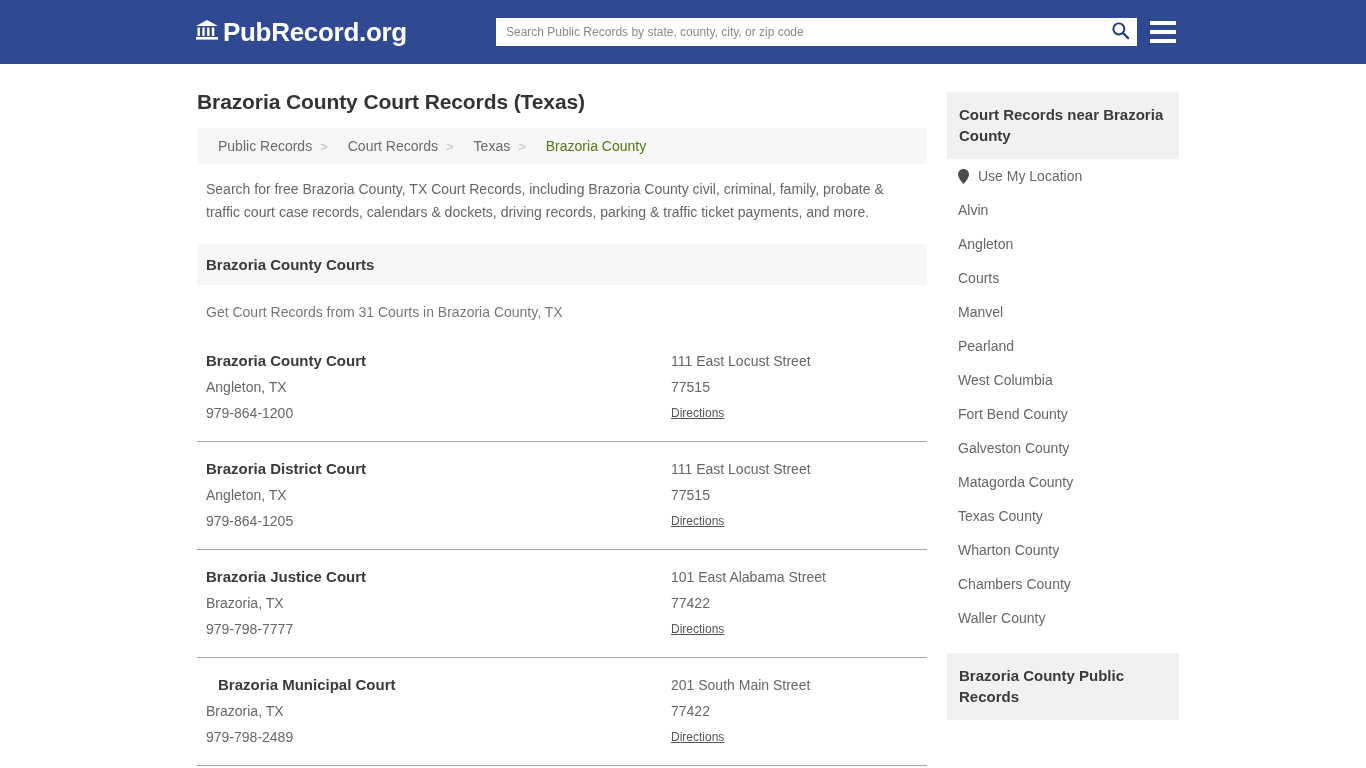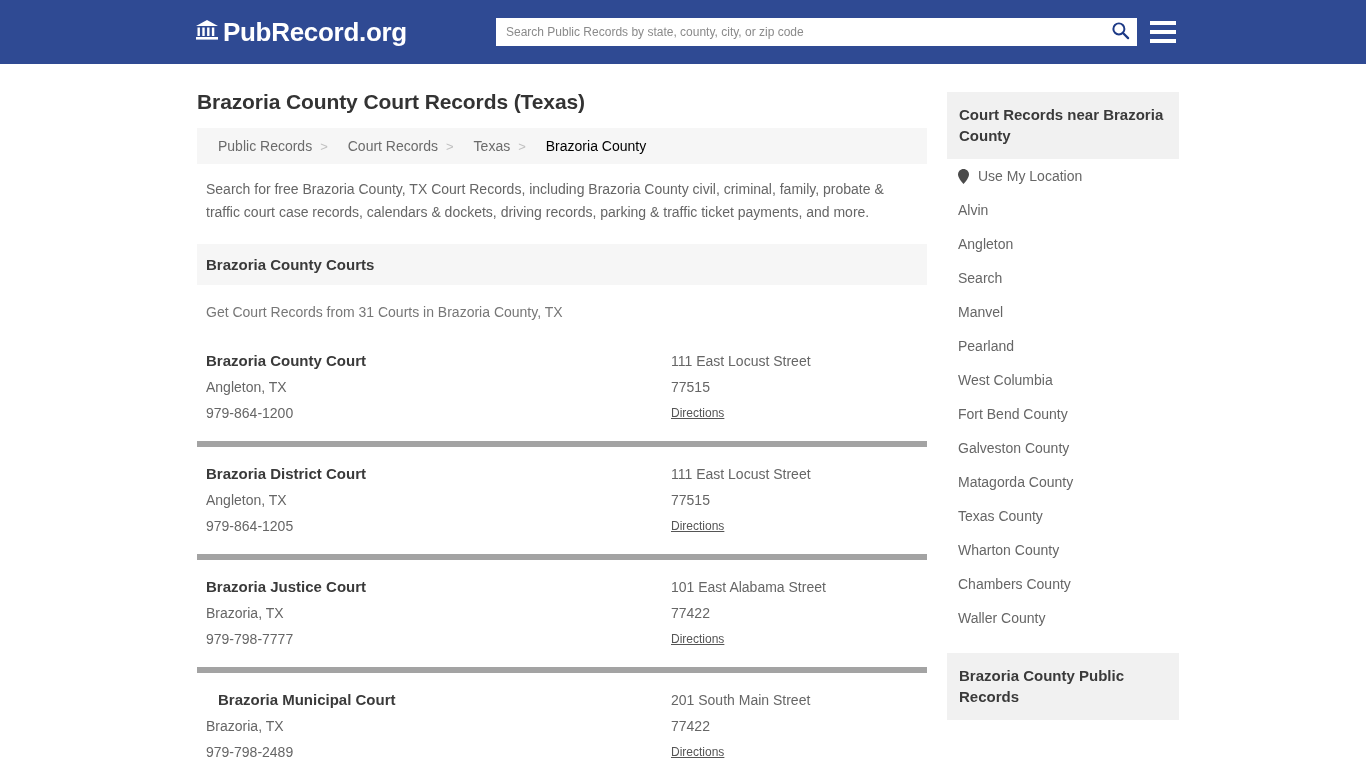--- a/index.html
+++ b/index.html
@@ -133,21 +133,21 @@
     color: #6b6b6b;
     text-decoration: none;
     cursor: pointer;
     margin-left: 12px;
   }
   .crumb-sep {
     color: #c0c0c0;
     margin: 0 8px;
     font-size: 13px;
   }
-  .crumb-current { color: #000000; }
+  .crumb-current { color: #4d7c0f; }
 
   .intro {
     font-size: 14px;
     line-height: 23px;
     color: #666666;
     padding: 14px 9px 0 9px;
     max-width: 700px;
   }
 
   
@@ -164,21 +164,21 @@
     color: #777777;
     padding: 19px 9px 0 9px;
   }
 
   
   .court-list { margin-top: 14px; }
   .court-row {
     display: flex;
     align-items: flex-start;
     padding: 14px 9px 15px 9px;
-    border-top: 6px solid #a3a3a3;
+    border-top: 1px solid #a3a3a3;
   }
   .court-row:first-child { border-top: 0; }
   .court-left { width: 465px; flex: 0 0 465px; }
   .court-right { flex: 1; }
 
   .court-name {
     font-size: 15px;
     font-weight: bold;
     color: #3a3a3a;
     line-height: 26px;
@@ -366,21 +366,21 @@
             <span>Use My Location</span>
           </a>
           <div id="nearby-list">
               <a class="side-item" href="#" style="padding-left: 11px;">
                 <span>Alvin</span>
               </a>
               <a class="side-item" href="#" style="padding-left: 11px;">
                 <span>Angleton</span>
               </a>
               <a class="side-item" href="#" style="padding-left: 11px;">
-                <span>Search</span>
+                <span>Courts</span>
               </a>
               <a class="side-item" href="#" style="padding-left: 11px;">
                 <span>Manvel</span>
               </a>
               <a class="side-item" href="#" style="padding-left: 11px;">
                 <span>Pearland</span>
               </a>
               <a class="side-item" href="#" style="padding-left: 11px;">
                 <span>West Columbia</span>
               </a>

